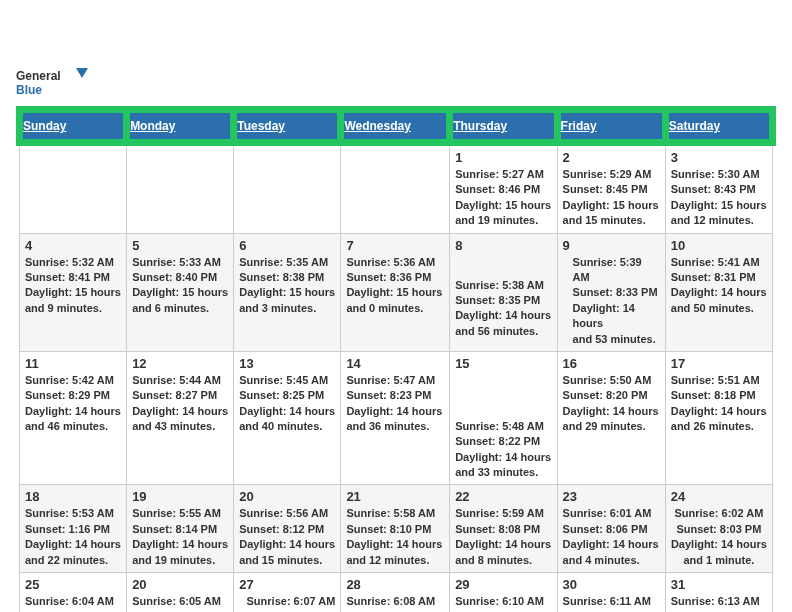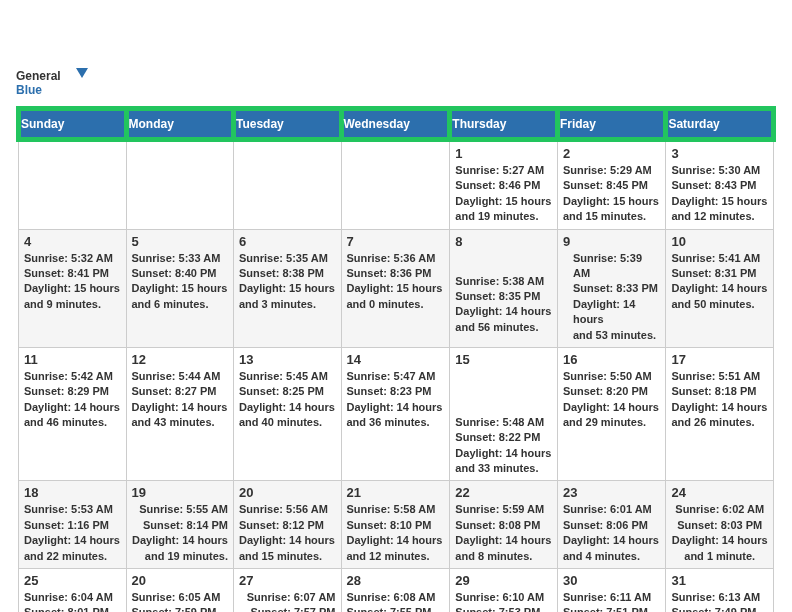--- a/index.html
+++ b/index.html
@@ -46,21 +46,22 @@
       margin-top: 8px;
       font-size: 11px;
     }
     thead th {
       background-color: #2c6fad;
       color: #fff;
       padding: 6px 0;
       text-align: left;
       font-size: 12px;
       font-weight: bold;
-      border: 5px solid #22c55e;
+      border: 7px solid #22c55e;
+      text-decoration: underline;
     }
     tbody td {
       border: 1px solid #ccc;
       vertical-align: top;
       padding: 4px 5px;
       width: 113px;
       min-height: 70px;
       background: #fff;
     }
     tbody tr:nth-child(even) td {
@@ -245,21 +246,21 @@
       <tr>
         <td>
           <span class="day-number">18</span>
           <div class="day-info" style="white-space: pre-line;">Sunrise: 5:53 AM
 Sunset: 1:16 PM
 Daylight: 14 hours
 and 22 minutes.</div>
         </td>
         <td>
           <span class="day-number">19</span>
-          <div class="day-info" style="white-space: pre-line; text-align: right;">Sunrise: 5:55 AM
+          <div class="day-info" style="white-space: pre-line;">Sunrise: 5:55 AM
 Sunset: 8:14 PM
 Daylight: 14 hours
 and 19 minutes.</div>
         </td>
         <td>
           <span class="day-number">20</span>
           <div class="day-info" style="white-space: pre-line;">Sunrise: 5:56 AM
 Sunset: 8:12 PM
 Daylight: 14 hours
 and 15 minutes.</div>

